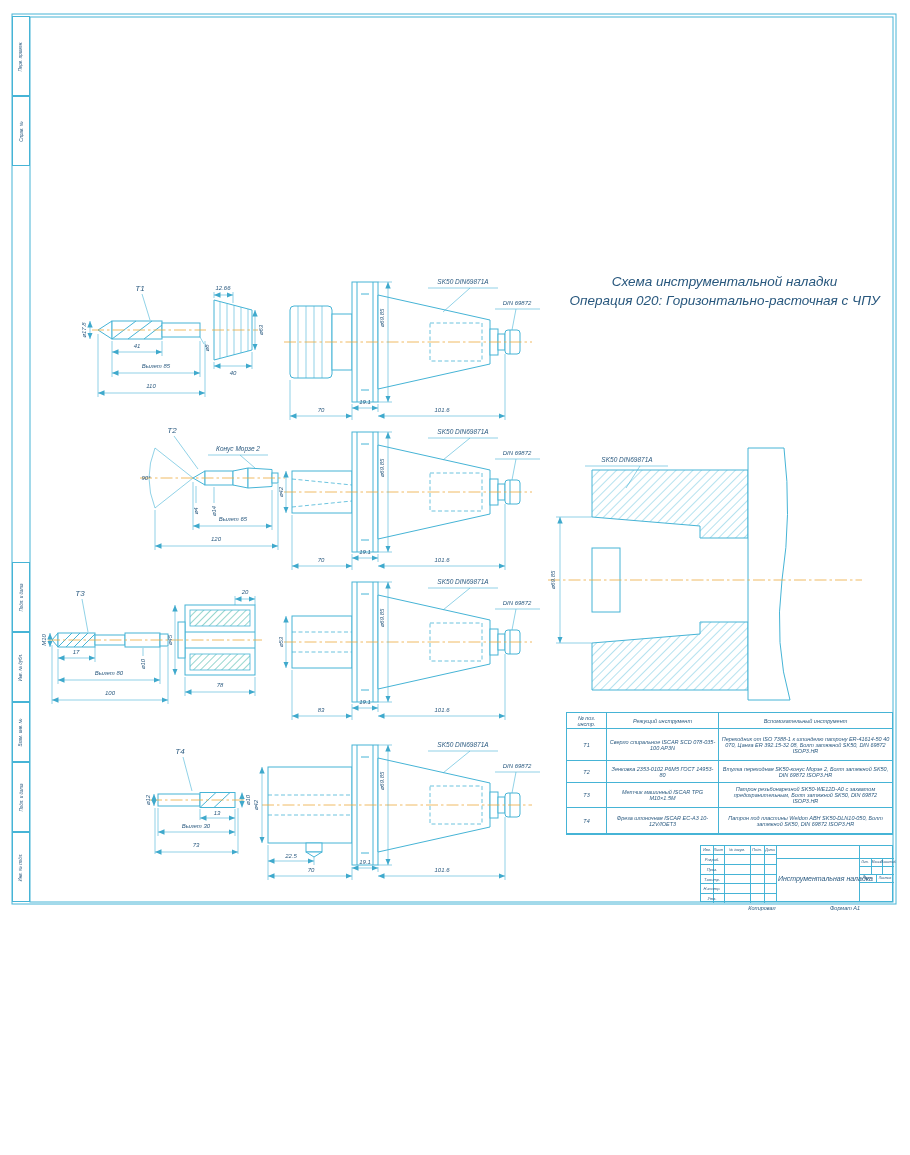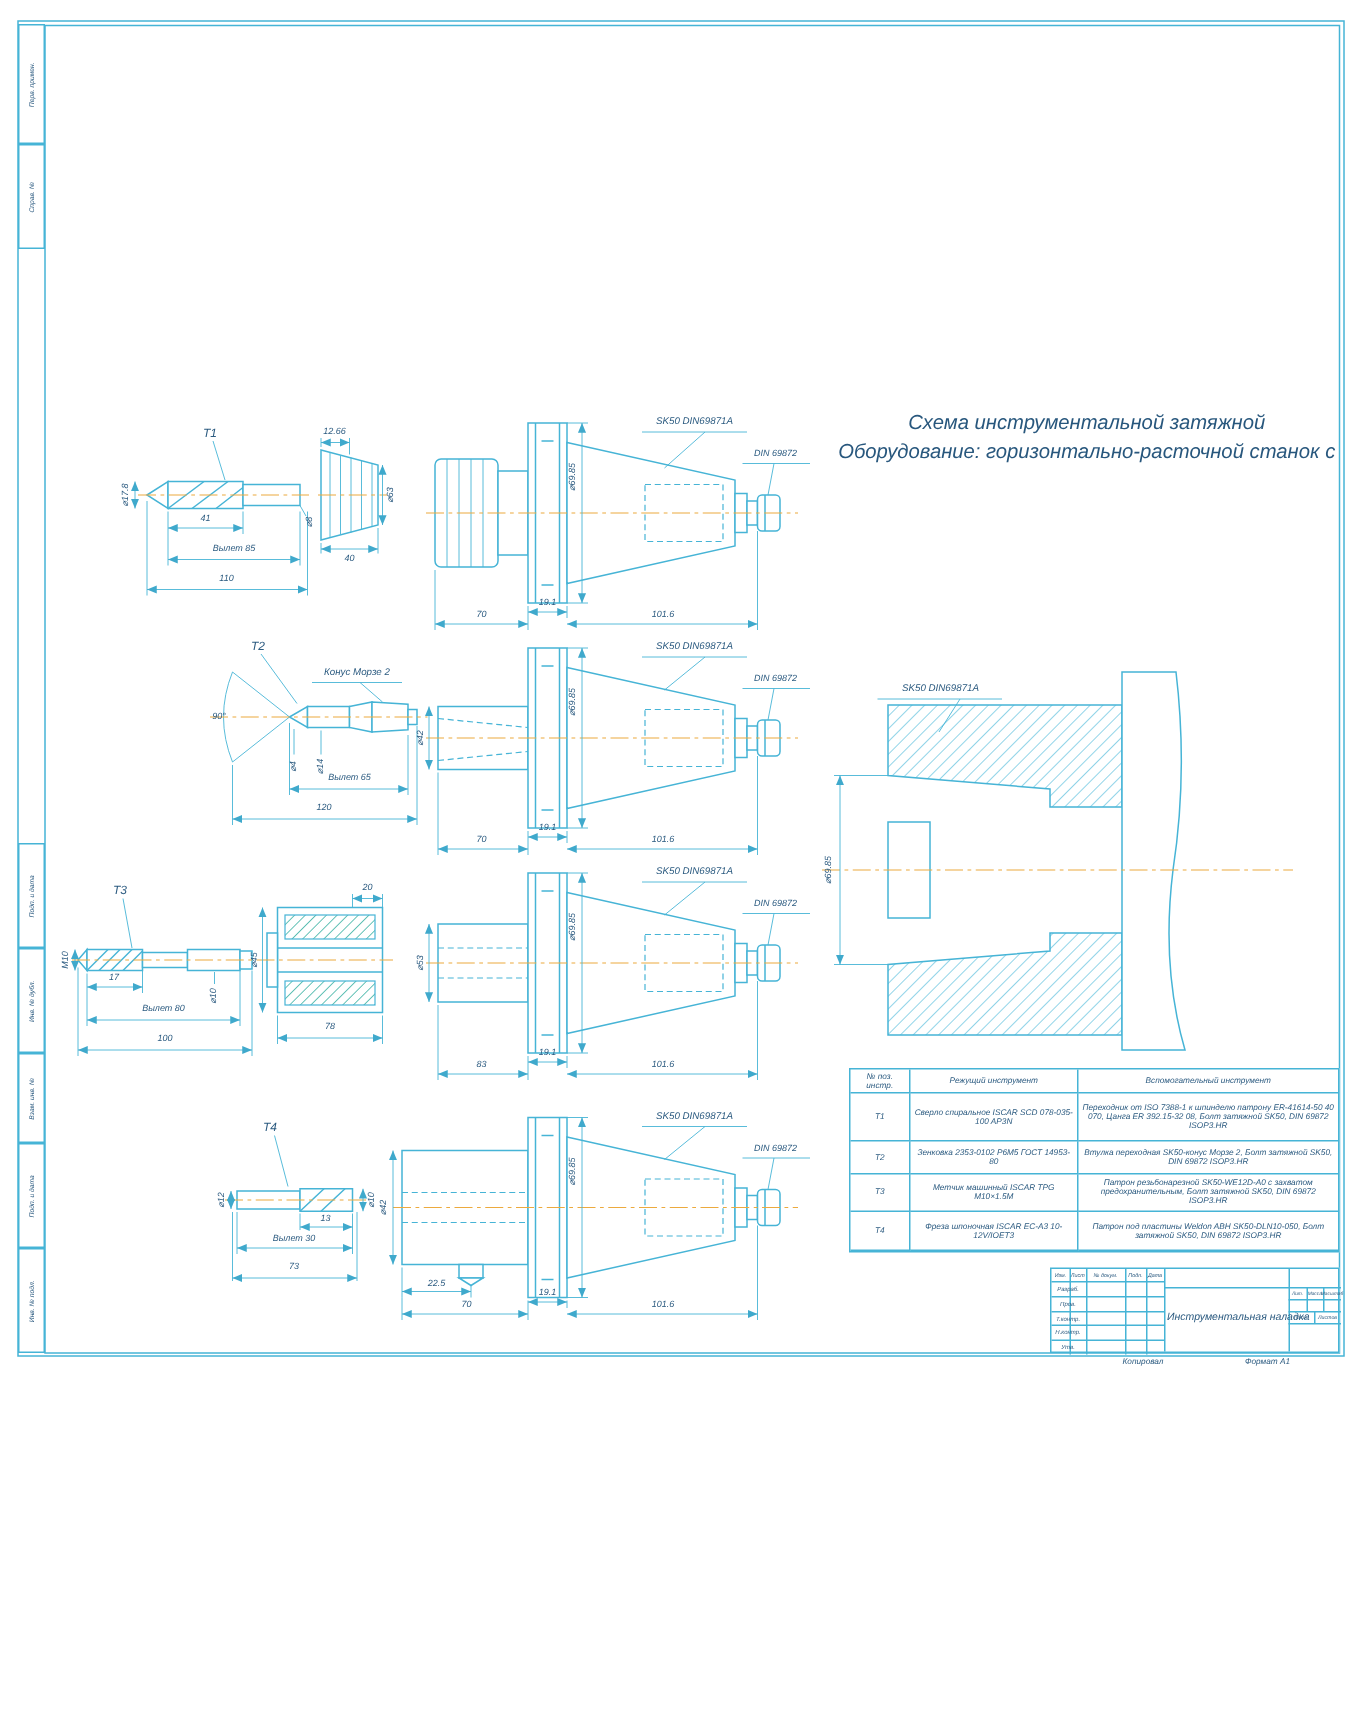--- a/index.html
+++ b/index.html
@@ -286,22 +286,22 @@
     <line x1="548" y1="580" x2="862" y2="580" class="cl"></line>
     <line x1="592" y1="517" x2="556" y2="517" class="d"></line>
         <line x1="592" y1="643" x2="556" y2="643" class="d"></line>
     <line x1="560" y1="517" x2="560" y2="643" class="d" marker-start="url(#arr)" marker-end="url(#arr)"></line>
     <line x1="585" y1="466" x2="668" y2="466" class="d"></line>
         <line x1="640" y1="466" x2="626" y2="488" class="d"></line>
   </g>
 </svg>
 
 <div class="title-box">
-  <div>Схема инструментальной затяжной</div>
-  <div>Оборудование: горизонтально-расточной станок с</div>
+  <div>Схема инструментальной наладки</div>
+  <div>Операция 020: Горизонтально-расточная с ЧПУ</div>
 </div>
 
 <span class="lbl fs8" style="left:140px;top:289px">T1</span>
 <span class="lbl rot fs6" style="left:84px;top:330px">⌀17.8</span>
 <span class="lbl fs6" style="left:137px;top:346px">41</span>
 <span class="lbl rot fs6" style="left:207px;top:348px">⌀8</span>
 <span class="lbl fs6" style="left:156px;top:366px">Вылет 85</span>
 <span class="lbl fs6" style="left:151px;top:386px">110</span>
 <span class="lbl fs6" style="left:223px;top:288px">12.66</span>
 <span class="lbl fs6" style="left:233px;top:373px">40</span>

